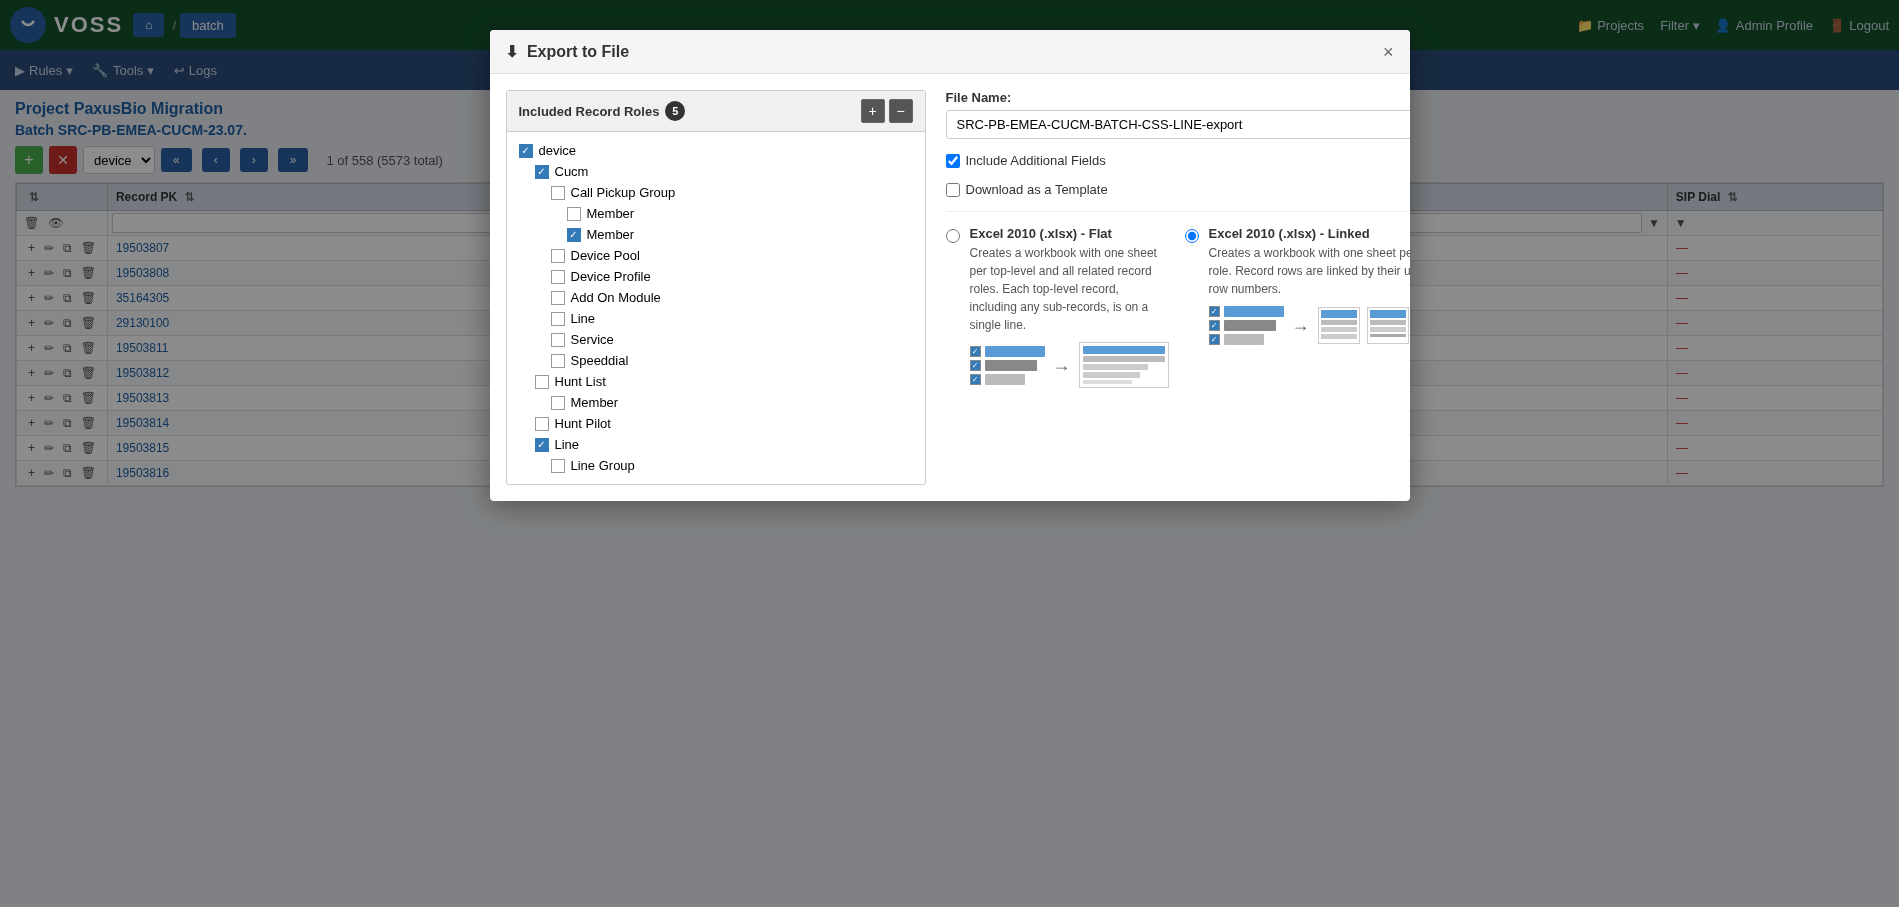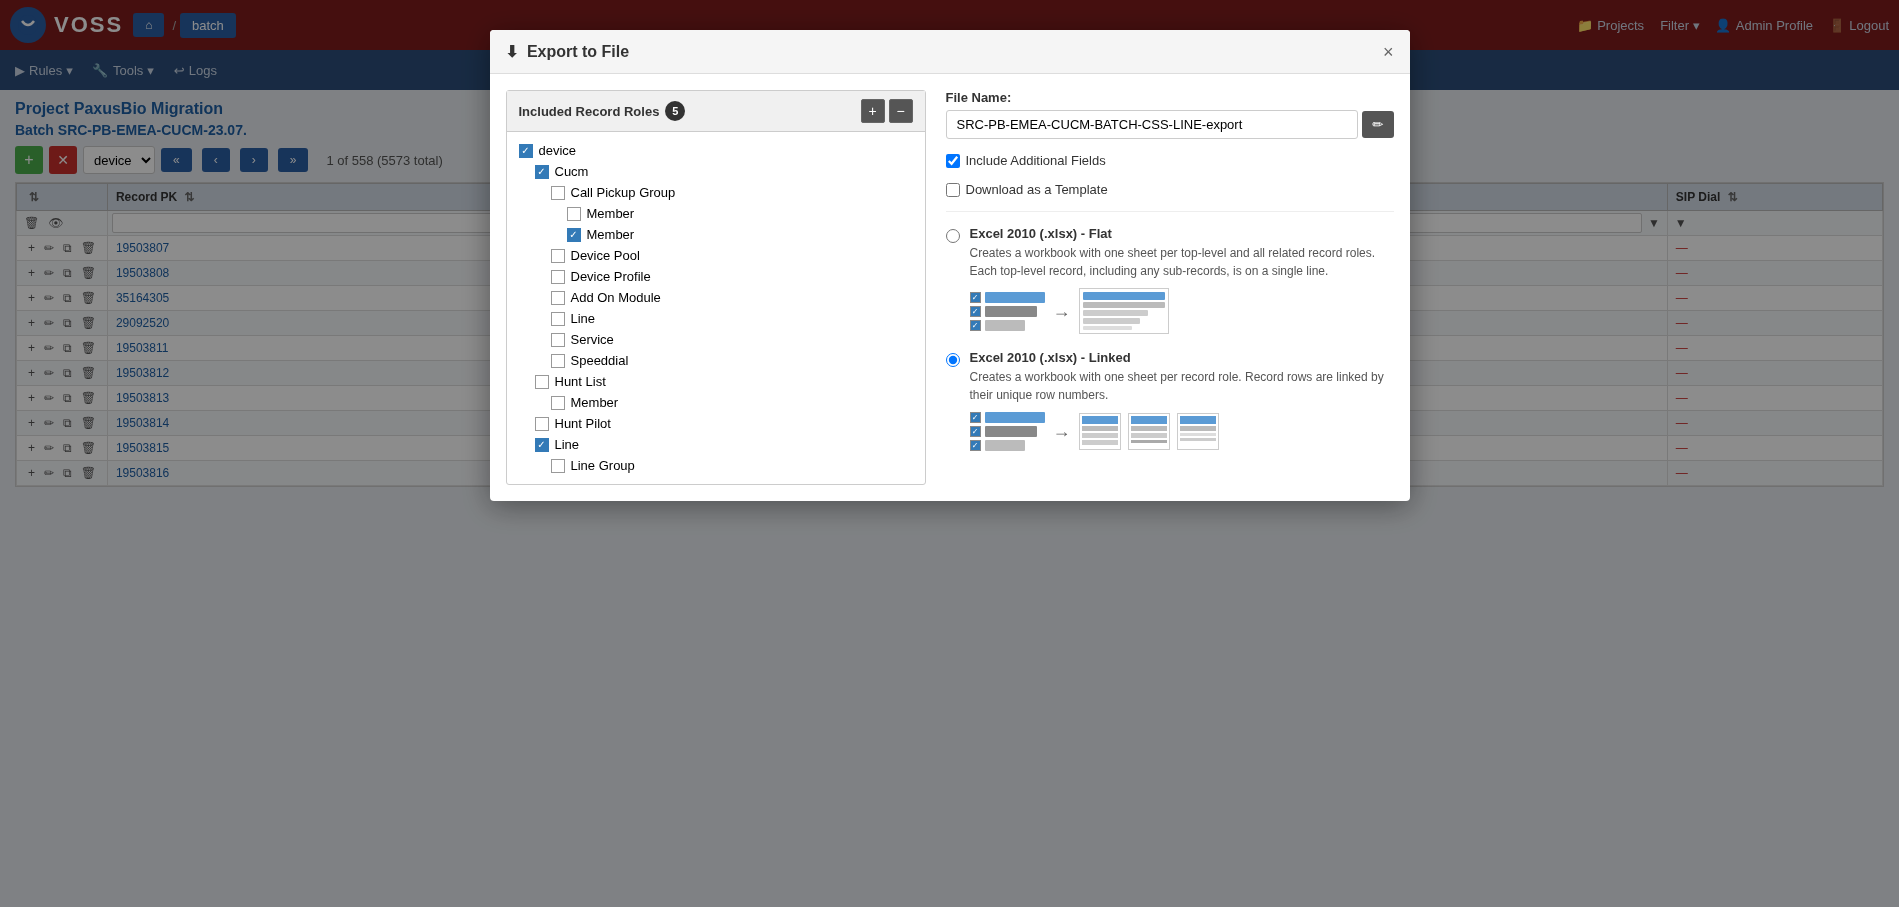--- a/index.html
+++ b/index.html
@@ -1,20 +1,20 @@
 <!DOCTYPE html>
 <html><head>
   <meta charset="utf-8">
   <style>
     * { box-sizing: border-box; margin: 0; padding: 0; }
     body { font-family: Arial, sans-serif; font-size: 13px; background: #c9d4de; overflow: hidden; }
 
     
     .top-nav {
-      background: #7f1d1d;
+      background: #14532d;
       height: 50px;
       display: flex;
       align-items: center;
       padding: 0 10px;
       color: white;
       position: relative;
       z-index: 1;
     }
     .top-nav .logo-area {
       display: flex;
@@ -374,21 +374,21 @@
       gap: 6px;
       font-size: 13px;
       color: #333;
     }
     .checkbox-row input[type=checkbox] {
       width: 14px;
       height: 14px;
     }
 
     
-    .format-options { display: flex; flex-direction: column; gap: 16px; justify-content: center; }
+    .format-options { display: flex; flex-direction: row; gap: 16px; justify-content: center; }
     .format-option {
       display: flex;
       align-items: flex-start;
       gap: 10px;
     }
     .format-option input[type=radio] {
       margin-top: 3px;
       width: 14px;
       height: 14px;
     }
@@ -620,21 +620,21 @@
     </tr>
           <tr>
       <td>
         <div class="cell-actions">
           <button class="cell-btn">+</button>
           <button class="cell-btn">✏</button>
           <button class="cell-btn">⧉</button>
           <button class="cell-btn">🗑</button>
         </div>
       </td>
-      <td style="color:#1e5fa5;">29092520</td>
+      <td style="color:#1e5fa5;">29130100</td>
       <td></td>
       <td><span style="color:#c9302c;">—</span></td>
       <td><span style="color:#c9302c;">—</span></td>
       <td><span style="color:#c9302c;">—</span></td>
     </tr>
           <tr>
       <td>
         <div class="cell-actions">
           <button class="cell-btn">+</button>
           <button class="cell-btn">✏</button>

